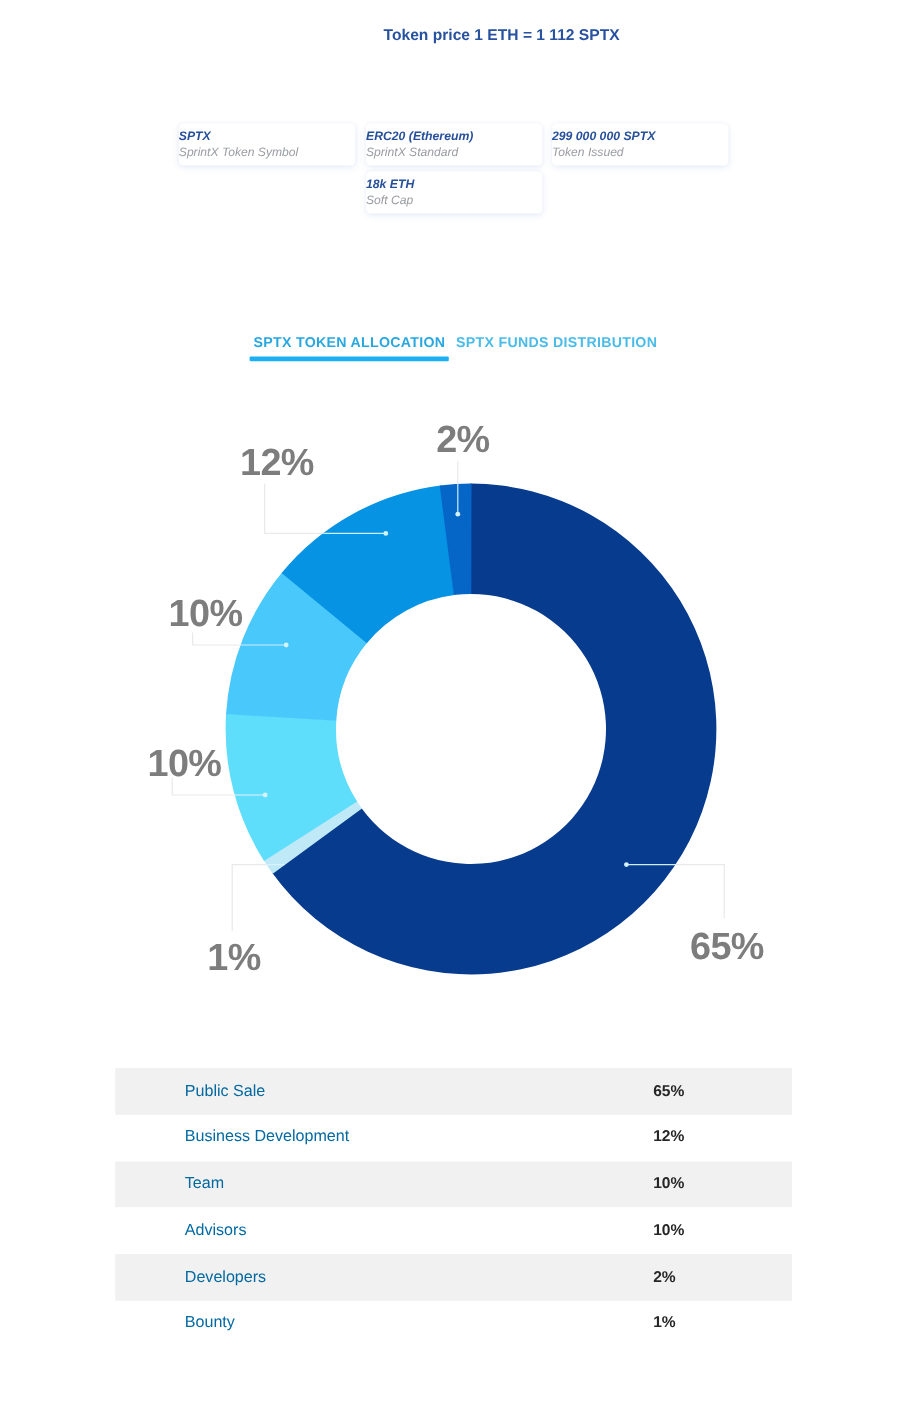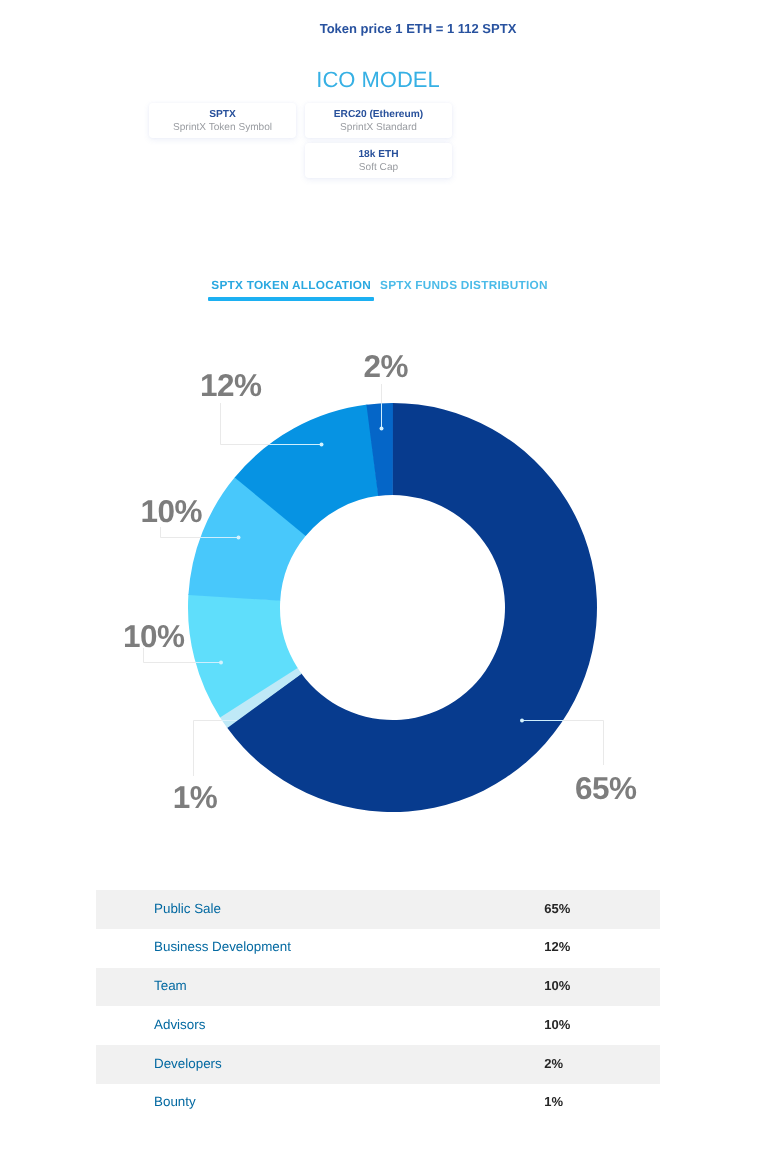--- a/index.html
+++ b/index.html
@@ -12,21 +12,21 @@
   .price-line{position:absolute;left:0;top:20.5px;width:756px;text-align:center;
     font-size:13px;font-weight:bold;color:#28529f;letter-spacing:0px;padding-left:40px;}
   .min-purchase{position:absolute;left:0;top:40px;width:756px;text-align:center;
     font-size:11.6px;font-weight:bold;color:#5d5d5d;letter-spacing:0px;}
   .section-title{position:absolute;left:0;top:67px;width:756px;text-align:center;
     font-size:22px;font-weight:400;color:#36b0e4;letter-spacing:0px;}
 
   
   .card{position:absolute;background:#fff;border-radius:4px;
      box-shadow:0 2px 6px rgba(70,105,190,0.09),0 0 3px rgba(70,105,190,0.05);
-     text-align:center;}
+     text-align:left;font-style:italic;}
   .card .t{font-size:10.2px;font-weight:bold;color:#27509b;margin-top:6px;letter-spacing:0px;line-height:12px;}
   .card .s{font-size:10.1px;font-weight:400;color:#999ca1;margin-top:1px;line-height:12px;}
 
   
   .tabs{position:absolute;left:0;top:276px;width:756px;text-align:center;}
   .tab{display:inline-block;font-size:11.8px;font-weight:bold;letter-spacing:0.25px;
        position:relative;padding-bottom:8px;}
   .tab.active{color:#29a8e0;margin-left:3px;}
   .tab.inactive{color:#4bbbe8;margin-left:9px;}
   .tab.active::after{content:"";position:absolute;left:-3px;right:-3px;bottom:-1px;height:4px;
@@ -44,29 +44,32 @@
   .row .v{position:absolute;left:448.3px;top:10.5px;font-size:13px;font-weight:bold;color:#262626;}
   .row.total{background:#f1f1f1;}
   .row.total .n{left:11px;font-size:13.2px;}
 </style>
 </head>
 <body>
 
 <div class="page">
 
   <div class="price-line">Token price 1 ETH = 1 112 SPTX</div>
-  <div class="section-title">ICO MODEL</div>
 
   <div class="card" style="left:149px;top:103px;width:147px;height:35px;">
     <div class="t">SPTX</div>
     <div class="s">SprintX Token Symbol</div>
   </div>
   <div class="card" style="left:305px;top:103px;width:147px;height:35px;">
     <div class="t">ERC20 (Ethereum)</div>
     <div class="s">SprintX Standard</div>
+  </div>
+  <div class="card" style="left:460px;top:103px;width:147px;height:35px;">
+    <div class="t">299 000 000 SPTX</div>
+    <div class="s">Token Issued</div>
   </div>
   <div class="card" style="left:305px;top:143px;width:147px;height:35px;">
     <div class="t">18k ETH</div>
     <div class="s">Soft Cap</div>
   </div>
 
   <div class="tabs">
     <span class="tab active">SPTX TOKEN ALLOCATION</span><span class="tab inactive">SPTX FUNDS DISTRIBUTION</span>
   </div>
 

